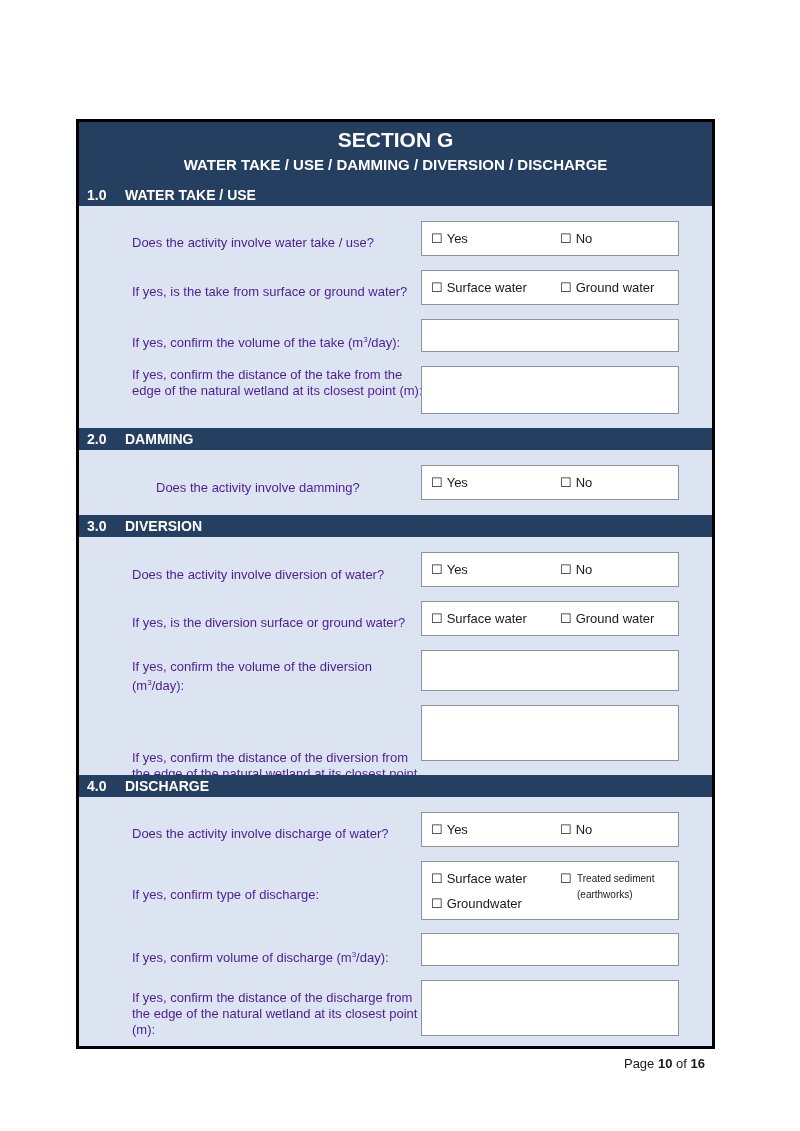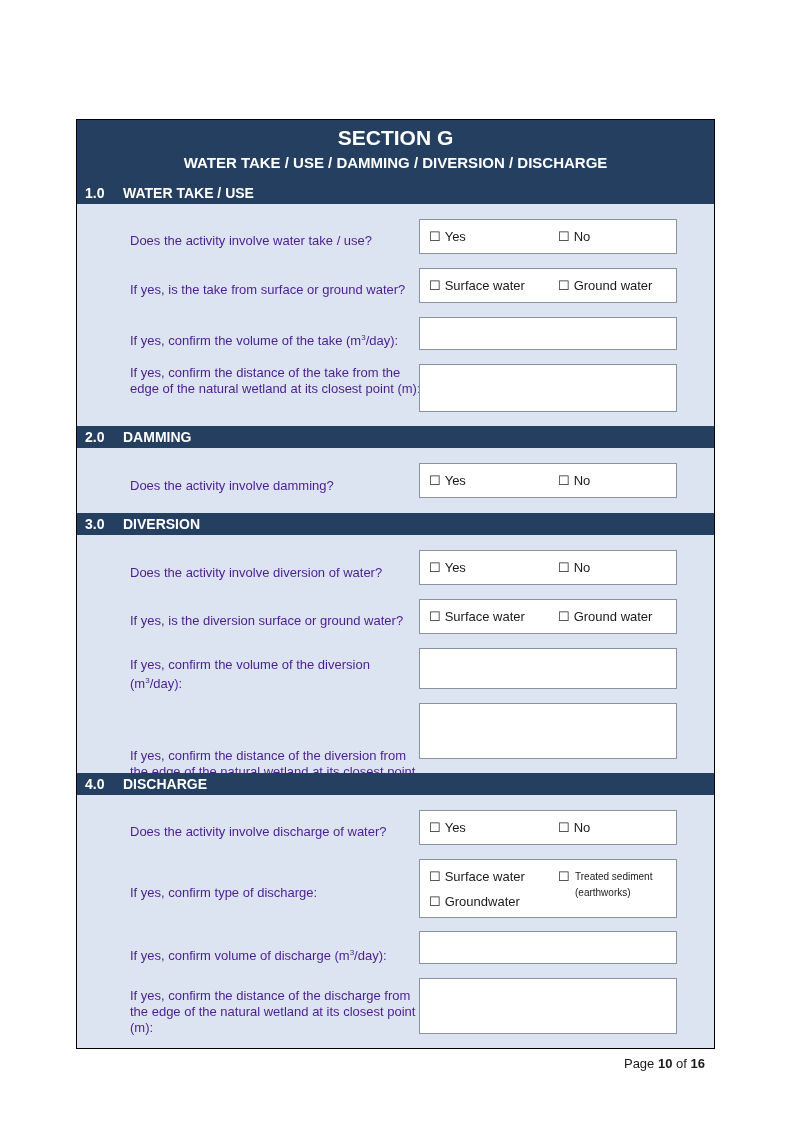--- a/index.html
+++ b/index.html
@@ -3,21 +3,21 @@
 <meta charset="utf-8">
 <style>
   html, body { margin: 0; padding: 0; }
   body {
     width: 800px; height: 1131px; background: #ffffff;
     font-family: "Liberation Sans", sans-serif; color: #1a1a1a;
     position: relative; overflow: hidden;
   }
   .form {
     position: absolute; left: 76px; top: 119px; width: 639px; height: 930px;
-    background: #dbe4f0; border: 1px solid #000000; box-sizing: border-box;
+    background: #dbe4f0; border: 3px solid #000000; box-sizing: border-box;
   }
   .title-block {
     position: absolute; left: 0; top: 0; width: 100%; height: 62px;
     background: #243f60; color: #ffffff; text-align: center;
   }
   .title-1 { position: absolute; left: 0; right: 0; top: 6px; font-size: 21px; font-weight: bold; }
   .title-2 { position: absolute; left: 0; right: 0; top: 34px; font-size: 15px; font-weight: bold; }
   .sec-header {
     position: absolute; left: 0; width: 100%; height: 22px; background: #243f60; color: #fff;
     font-size: 14px; font-weight: bold; line-height: 22px;
@@ -69,21 +69,21 @@
   <div class="box" style="top:197px;height:33px;"></div>
 
   <div class="q" style="top:245px;">If yes, confirm the distance of the take from the edge of the natural wetland at its closest point (m):</div>
   <div class="box" style="top:244px;height:48px;"></div>
 
   <div class="sec-header" style="top:306px;">
     <span class="sec-num">2.0</span>
     <span class="sec-title">DAMMING</span>
   </div>
 
-  <div class="q" style="top:358px;">Does the activity involve damming?</div>
+  <div class="q" style="top:358px;margin-left:24px;">Does the activity involve damming?</div>
   <div class="box" style="top:343px;height:35px;">
     <div class="opt" style="left:9px;top:9px;"><span class="cb">☐</span><span>Yes</span></div>
     <div class="opt" style="left:138px;top:9px;"><span class="cb">☐</span><span>No</span></div>
   </div>
 
   <div class="sec-header" style="top:393px;">
     <span class="sec-num">3.0</span>
     <span class="sec-title">DIVERSION</span>
   </div>
 

